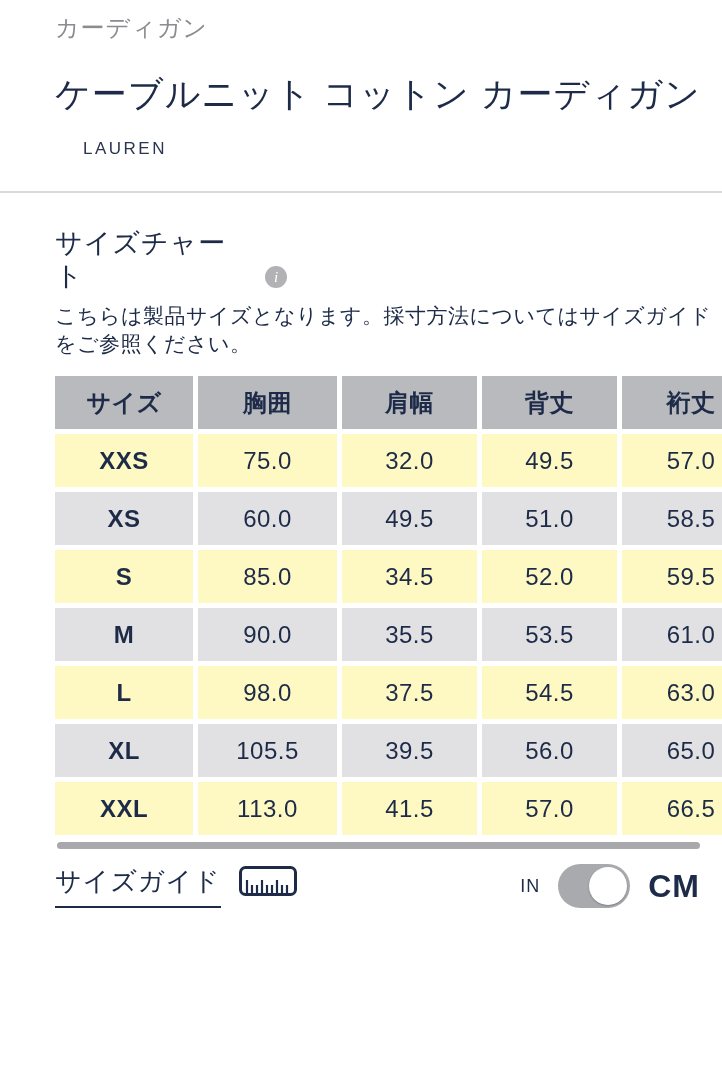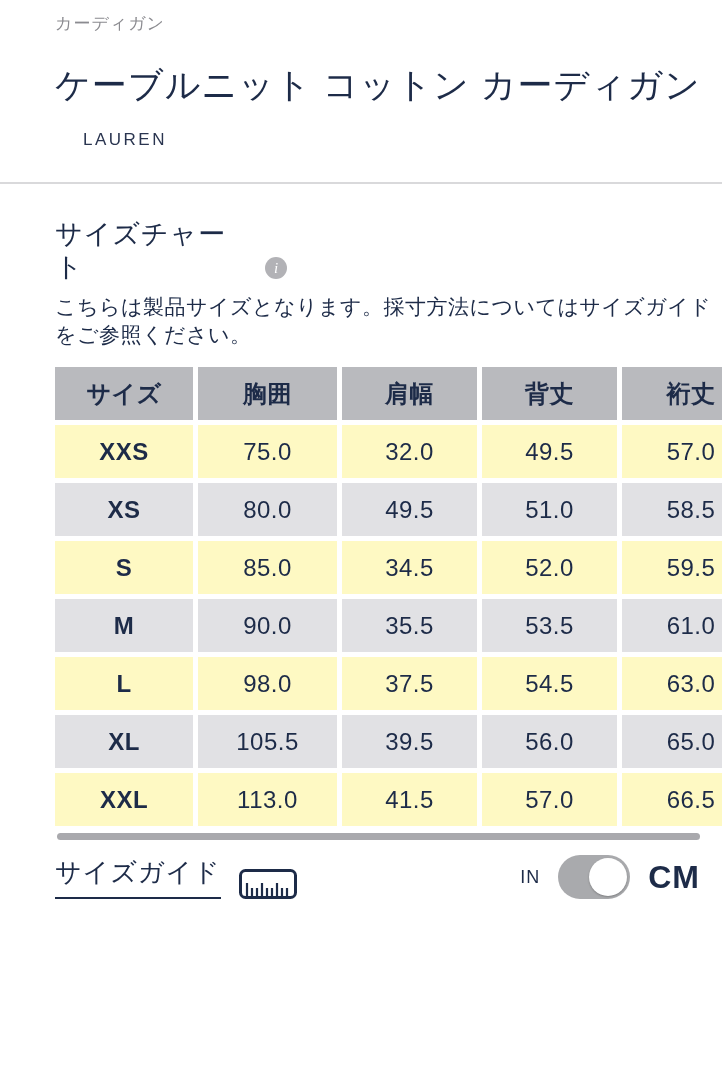--- a/index.html
+++ b/index.html
@@ -8,21 +8,21 @@
     background: #ffffff;
     font-family: "Liberation Sans", "DejaVu Sans", sans-serif;
     overflow: hidden;
     color: #1d2b48;
   }
   .page { width: 722px; height: 1080px; position: relative; background:#fff; }
 
   
   .product-header { padding: 12px 0 0 55px; }
   .category-label {
-    font-size: 17px; color: #8b8b90; letter-spacing: 1px;
+    font-size: 24px; color: #8b8b90; letter-spacing: 1px;
   }
   .product-title {
     margin-top: 18px;
     font-size: 35px; font-weight: 400; line-height: 1.85;
     color: #1d2b48; max-width: 655px; letter-spacing: 1px;
   }
   .brand-label {
     margin-top: 12px;
     font-size: 17px; letter-spacing: 2.5px; color: #2a3550; margin-left: 28px;
   }
@@ -77,21 +77,21 @@
     width: 643px; height: 7px; border-radius: 4px;
     background: #a9a9ad; cursor: pointer;
   }
 
   
   .chart-footer {
     margin-top: 15px;
     display: flex; align-items: center; justify-content: space-between;
     padding-right: 22px;
   }
-  .size-guide { display: flex; align-items: flex-end; }
+  .size-guide { display: flex; align-items: flex-start; }
   .size-guide-link {
     font-size: 26px; color: #1d2b48; letter-spacing: 1px;
     border-bottom: 2px solid #1d2b48; padding-bottom: 7px;
     cursor: pointer; text-decoration: none;
   }
   .ruler-icon { margin-left: 18px; margin-top: 2px; cursor: pointer; }
 
   .unit-toggle-group { display: flex; align-items: center; }
   .unit-label-in {
     font-size: 18px; font-weight: 400; color: #1d2b48; letter-spacing: 1px;
@@ -140,21 +140,21 @@
           <div class="cell header">胸囲</div>
           <div class="cell header">肩幅</div>
           <div class="cell header">背丈</div>
           <div class="cell header">裄丈</div>
           <div class="cell size row-light">XXS</div>
           <div class="cell value row-light">75.0</div>
           <div class="cell value row-light">32.0</div>
           <div class="cell value row-light">49.5</div>
           <div class="cell value row-light">57.0</div>
           <div class="cell size row-dark">XS</div>
-          <div class="cell value row-dark">80.0</div>
+          <div class="cell value row-dark">60.0</div>
           <div class="cell value row-dark">49.5</div>
           <div class="cell value row-dark">51.0</div>
           <div class="cell value row-dark">58.5</div>
           <div class="cell size row-light">S</div>
           <div class="cell value row-light">85.0</div>
           <div class="cell value row-light">34.5</div>
           <div class="cell value row-light">52.0</div>
           <div class="cell value row-light">59.5</div>
           <div class="cell size row-dark">M</div>
           <div class="cell value row-dark">90.0</div>

